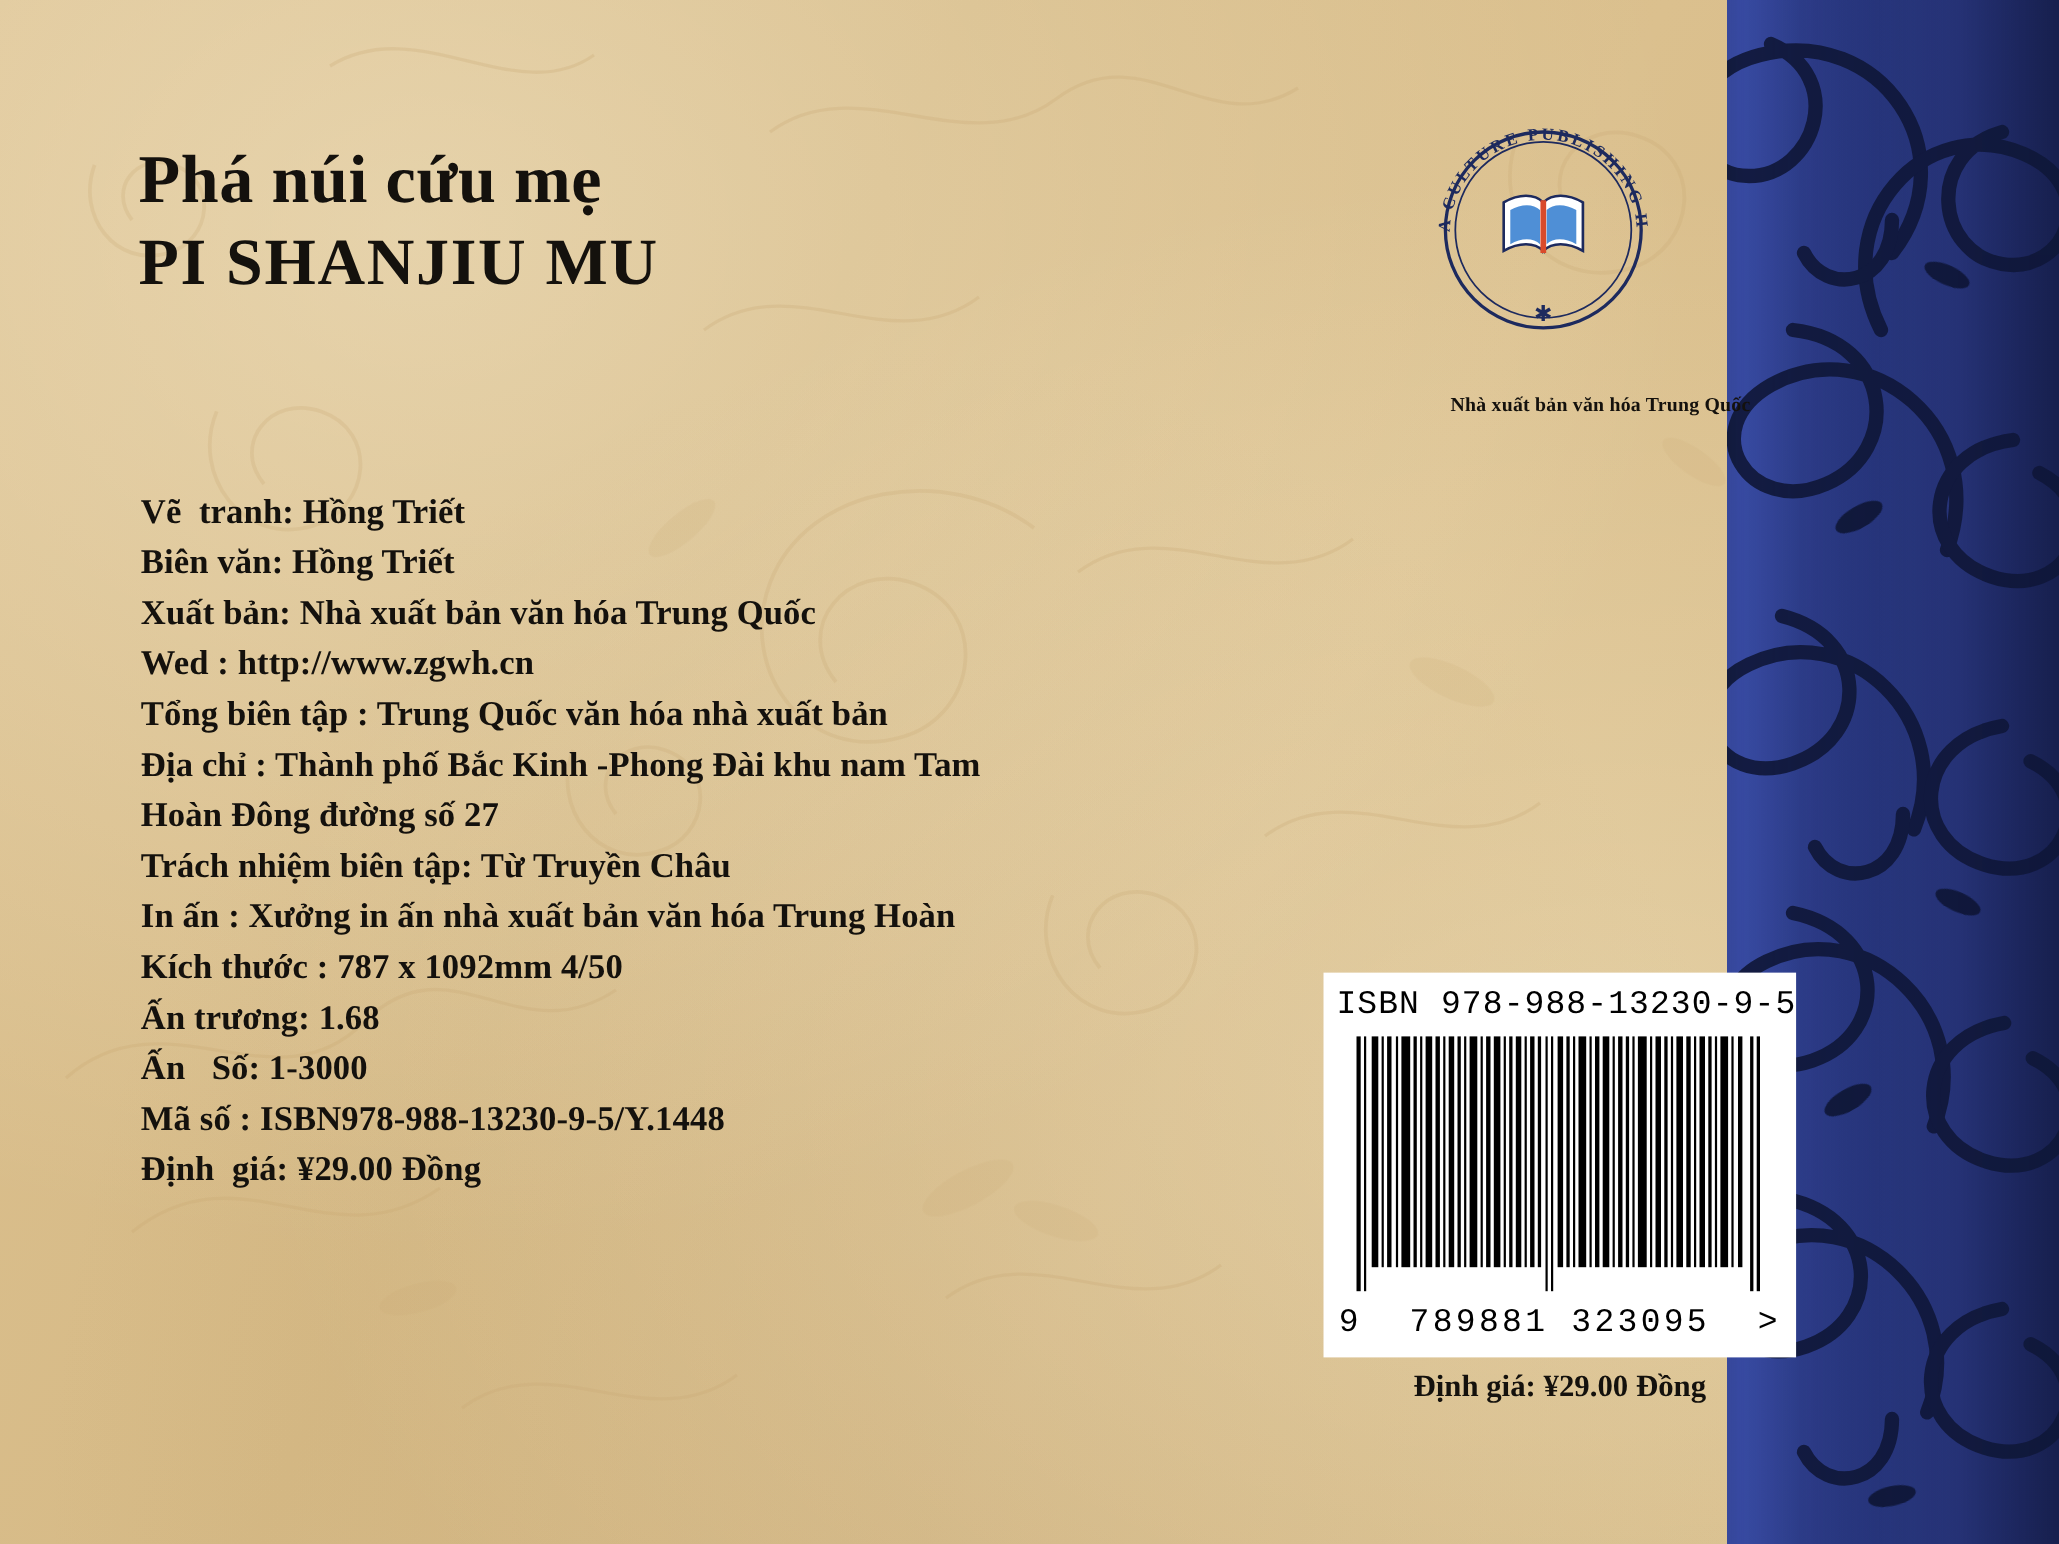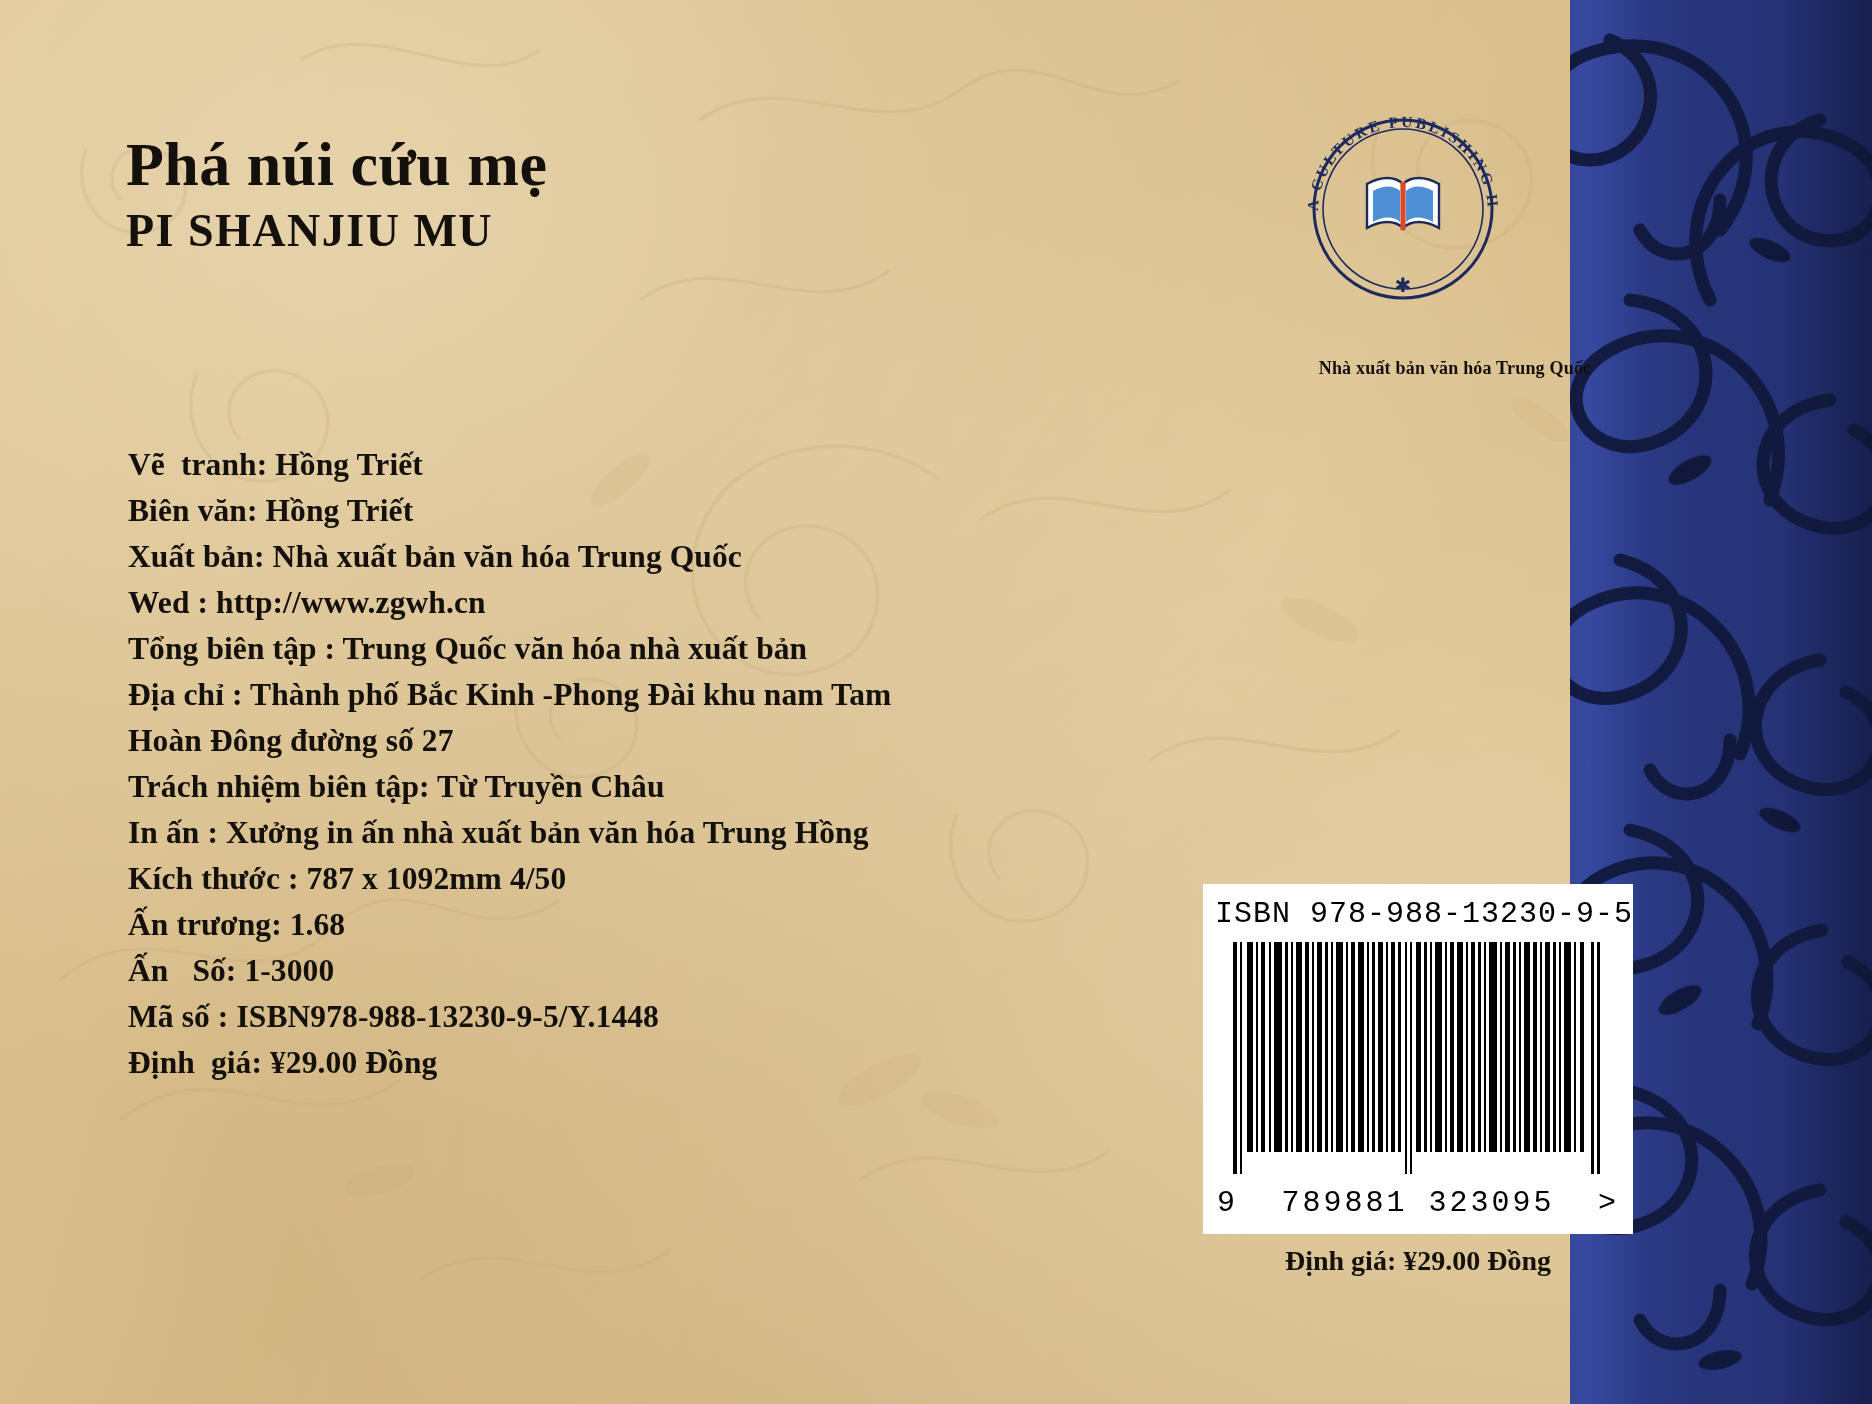--- a/index.html
+++ b/index.html
@@ -76,21 +76,21 @@
     font-weight: bold;
     font-size: 62px;
     line-height: 1.12;
     color: #14110d;
     letter-spacing: 0.5px;
     margin-top: 34px;
   }
   .title-py {
     font-family: "Liberation Serif", serif;
     font-weight: bold;
-    font-size: 46px;
+    font-size: 60px;
     line-height: 1.12;
     color: #14110d;
     letter-spacing: 1.5px;
     margin-top: 6px;
   }
 
   
   .stamp-wrap {
     position: absolute;
     left: 1298px;
@@ -286,21 +286,21 @@
 
   <div class="colophon">
     <div>Vẽ  tranh: Hồng Triết</div>
     <div>Biên văn: Hồng Triết</div>
     <div>Xuất bản: Nhà xuất bản văn hóa Trung Quốc</div>
     <div>Wed : http://www.zgwh.cn</div>
     <div>Tổng biên tập : Trung Quốc văn hóa nhà xuất bản</div>
     <div>Địa chỉ : Thành phố Bắc Kinh -Phong Đài khu nam Tam</div>
     <div>Hoàn Đông đường số 27</div>
     <div>Trách nhiệm biên tập: Từ Truyền Châu</div>
-    <div>In ấn : Xưởng in ấn nhà xuất bản văn hóa Trung Hồng</div>
+    <div>In ấn : Xưởng in ấn nhà xuất bản văn hóa Trung Hoàn</div>
     <div>Kích thước : 787 x 1092mm 4/50</div>
     <div>Ấn trương: 1.68</div>
     <div>Ấn   Số: 1-3000</div>
     <div>Mã số : ISBN978-988-13230-9-5/Y.1448</div>
     <div>Định  giá: ¥29.00 Đồng</div>
   </div>
 
   <div class="barcode-box">
     <div class="isbn-text">ISBN 978-988-13230-9-5</div>
     <svg class="bars" viewBox="0 0 370 232" preserveAspectRatio="none">

